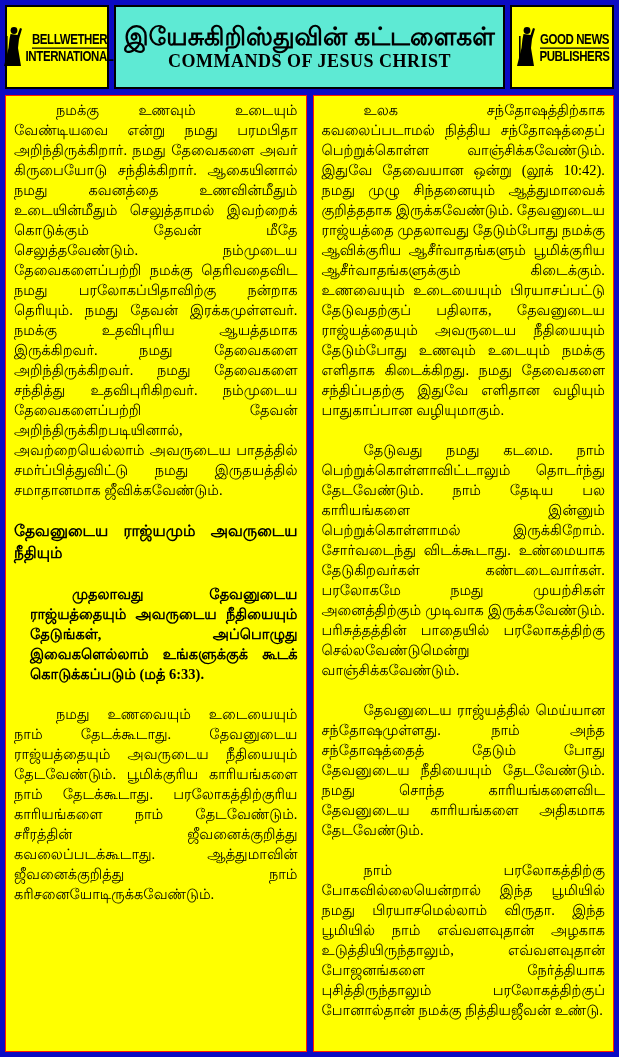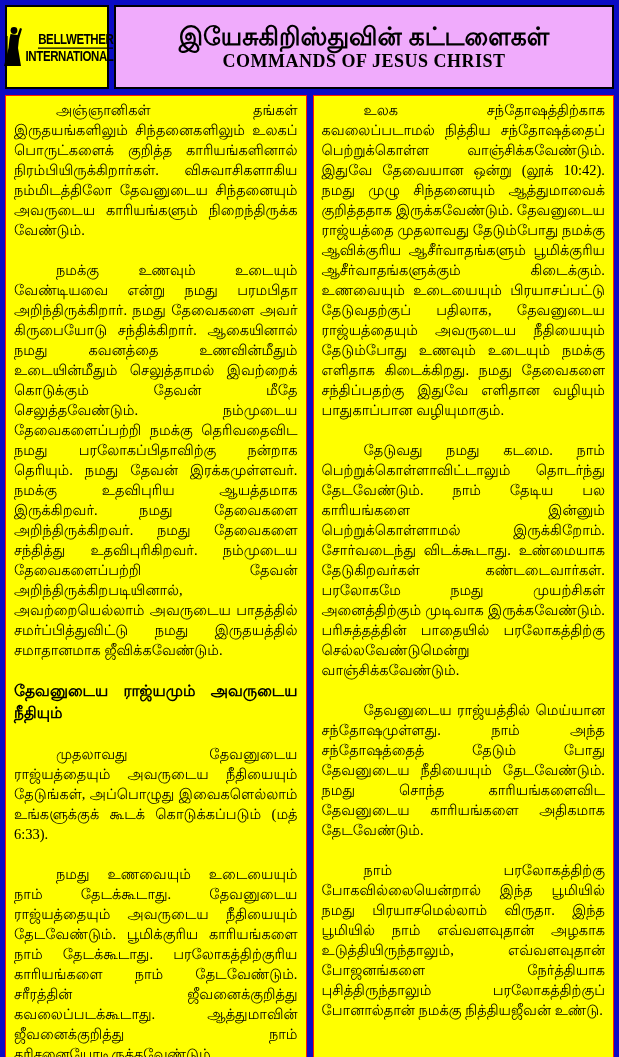--- a/index.html
+++ b/index.html
@@ -14,31 +14,31 @@
   }
   
   .header{display:flex;gap:5px;height:84px;flex:0 0 auto;}
   .logo-box{
     width:104px;flex:0 0 auto;
     background:#ffff00;border:2px solid #000;
     display:flex;align-items:center;justify-content:center;gap:3px;
     box-sizing:border-box;padding:2px;
   }
   .logo-icon{flex:0 0 auto;display:block;line-height:0;}
-  .logo-text{display:flex;flex-direction:column;align-items:flex-end;}
+  .logo-text{display:flex;flex-direction:column;align-items:center;}
   .logo-line1,.logo-line2{
     font-family:"Liberation Sans", sans-serif;
     font-weight:bold;font-size:11.5px;letter-spacing:-0.4px;
     transform:scaleY(1.25);transform-origin:left center;
     white-space:nowrap;
   }
   .logo-line1{border-bottom:1.5px solid #000;padding-bottom:1px;margin-bottom:3px;}
   .title-box{
     flex:1 1 auto;
-    background:#f0abfc;border:2px solid #000;
+    background:#5eead4;border:2px solid #000;
     display:flex;flex-direction:column;align-items:center;justify-content:center;
     box-sizing:border-box;gap:2px;
   }
   .title-tamil{
     font-weight:bold;font-size:25px;line-height:1.15;
     font-family:"Liberation Sans", sans-serif;
   }
   .title-english{
     font-weight:bold;font-size:18px;line-height:1.1;
     font-family:"Liberation Serif", serif;
@@ -59,21 +59,21 @@
     font-size:14.5px;line-height:20px;
     text-align:justify;
     text-indent:42px;
   }
   .para + .para, .para + .heading, .heading + .para, .quote + .para{margin-top:20px;}
   .heading{
     margin:20px 0 0 0;
     font-size:15.5px;line-height:22px;font-weight:bold;
     text-align:justify;text-indent:0;
   }
-  .quote{font-weight:normal;}
+  .quote{font-weight:bold;margin-left:16px;}
 </style>
 </head>
 <body>
 
 <div class="page">
 
   <div class="header">
 
     <div class="logo-box">
       <span class="logo-icon">
@@ -87,27 +87,39 @@
         <div class="logo-line1">BELLWETHER</div>
         <div class="logo-line2">INTERNATIONAL</div>
       </div>
     </div>
 
     <div class="title-box">
       <div class="title-tamil">இயேசுகிறிஸ்துவின் கட்டளைகள்</div>
       <div class="title-english">COMMANDS OF JESUS CHRIST</div>
     </div>
 
+    <div class="logo-box">
+      <span class="logo-icon">
+        <svg width="22" height="42" viewBox="0 0 22 42" xmlns="http://www.w3.org/2000/svg">
+          <circle cx="13" cy="4.5" r="3.4" fill="#000"></circle>
+          <path d="M9.5 8 L16.5 9 L19 2 L21 2.8 L18 13 L17 22 L20 40 L3 40 L7.5 22 L8.5 13 Z" fill="#000"></path>
+          <rect x="5" y="10" width="1.6" height="30" fill="#000"></rect>
+        </svg>
+      </span>
+      <div class="logo-text">
+        <div class="logo-line1">GOOD NEWS</div>
+        <div class="logo-line2">PUBLISHERS</div>
+      </div>
+    </div>
 
   </div>
 
   <div class="body-row">
 
     <div class="column">
-      <p class="para">அஞ்ஞானிகள் தங்கள் இருதயங்களிலும் சிந்தனைகளிலும் உலகப் பொருட்களைக் குறித்த காரியங்களினால் நிரம்பியிருக்கிறார்கள். விசுவாசிகளாகிய நம்மிடத்திலோ தேவனுடைய சிந்தனையும் அவருடைய காரியங்களும் நிறைந்திருக்க வேண்டும்.</p>
       <p class="para">நமக்கு உணவும் உடையும் வேண்டியவை என்று நமது பரமபிதா அறிந்திருக்கிறார். நமது தேவைகளை அவர் கிருபையோடு சந்திக்கிறார். ஆகையினால் நமது கவனத்தை உணவின்மீதும் உடையின்மீதும் செலுத்தாமல் இவற்றைக் கொடுக்கும் தேவன் மீதே செலுத்தவேண்டும். நம்முடைய தேவைகளைப்பற்றி நமக்கு தெரிவதைவிட நமது பரலோகப்பிதாவிற்கு நன்றாக தெரியும். நமது தேவன் இரக்கமுள்ளவர். நமக்கு உதவிபுரிய ஆயத்தமாக இருக்கிறவர். நமது தேவைகளை அறிந்திருக்கிறவர். நமது தேவைகளை சந்தித்து உதவிபுரிகிறவர். நம்முடைய தேவைகளைப்பற்றி தேவன் அறிந்திருக்கிறபடியினால், அவற்றையெல்லாம் அவருடைய பாதத்தில் சமர்ப்பித்துவிட்டு நமது இருதயத்தில் சமாதானமாக ஜீவிக்கவேண்டும்.</p>
       <h3 class="heading">தேவனுடைய ராஜ்யமும் அவருடைய நீதியும்</h3>
       <p class="para quote">முதலாவது தேவனுடைய ராஜ்யத்தையும் அவருடைய நீதியையும் தேடுங்கள், அப்பொழுது இவைகளெல்லாம் உங்களுக்குக் கூடக் கொடுக்கப்படும் (மத் 6:33).</p>
       <p class="para">நமது உணவையும் உடையையும் நாம் தேடக்கூடாது. தேவனுடைய ராஜ்யத்தையும் அவருடைய நீதியையும் தேடவேண்டும். பூமிக்குரிய காரியங்களை நாம் தேடக்கூடாது. பரலோகத்திற்குரிய காரியங்களை நாம் தேடவேண்டும். சரீரத்தின் ஜீவனைக்குறித்து கவலைப்படக்கூடாது. ஆத்துமாவின் ஜீவனைக்குறித்து நாம் கரிசனையோடிருக்கவேண்டும்.</p>
     </div>
 
     <div class="column">
       <p class="para">உலக சந்தோஷத்திற்காக கவலைப்படாமல் நித்திய சந்தோஷத்தைப் பெற்றுக்கொள்ள வாஞ்சிக்கவேண்டும். இதுவே தேவையான ஒன்று (லூக் 10:42). நமது முழு சிந்தனையும் ஆத்துமாவைக் குறித்ததாக இருக்கவேண்டும். தேவனுடைய ராஜ்யத்தை முதலாவது தேடும்போது நமக்கு ஆவிக்குரிய ஆசீர்வாதங்களும் பூமிக்குரிய ஆசீர்வாதங்களுக்கும் கிடைக்கும். உணவையும் உடையையும் பிரயாசப்பட்டு தேடுவதற்குப் பதிலாக, தேவனுடைய ராஜ்யத்தையும் அவருடைய நீதியையும் தேடும்போது உணவும் உடையும் நமக்கு எளிதாக கிடைக்கிறது. நமது தேவைகளை சந்திப்பதற்கு இதுவே எளிதான வழியும் பாதுகாப்பான வழியுமாகும்.</p>
       <p class="para">தேடுவது நமது கடமை. நாம் பெற்றுக்கொள்ளாவிட்டாலும் தொடர்ந்து தேடவேண்டும். நாம் தேடிய பல காரியங்களை இன்னும் பெற்றுக்கொள்ளாமல் இருக்கிறோம். சோர்வடைந்து விடக்கூடாது. உண்மையாக தேடுகிறவர்கள் கண்டடைவார்கள். பரலோகமே நமது முயற்சிகள் அனைத்திற்கும் முடிவாக இருக்கவேண்டும். பரிசுத்தத்தின் பாதையில் பரலோகத்திற்கு செல்லவேண்டுமென்று வாஞ்சிக்கவேண்டும்.</p>
       <p class="para">தேவனுடைய ராஜ்யத்தில் மெய்யான சந்தோஷமுள்ளது. நாம் அந்த சந்தோஷத்தைத் தேடும் போது தேவனுடைய நீதியையும் தேடவேண்டும். நமது சொந்த காரியங்களைவிட தேவனுடைய காரியங்களை அதிகமாக தேடவேண்டும்.</p>

